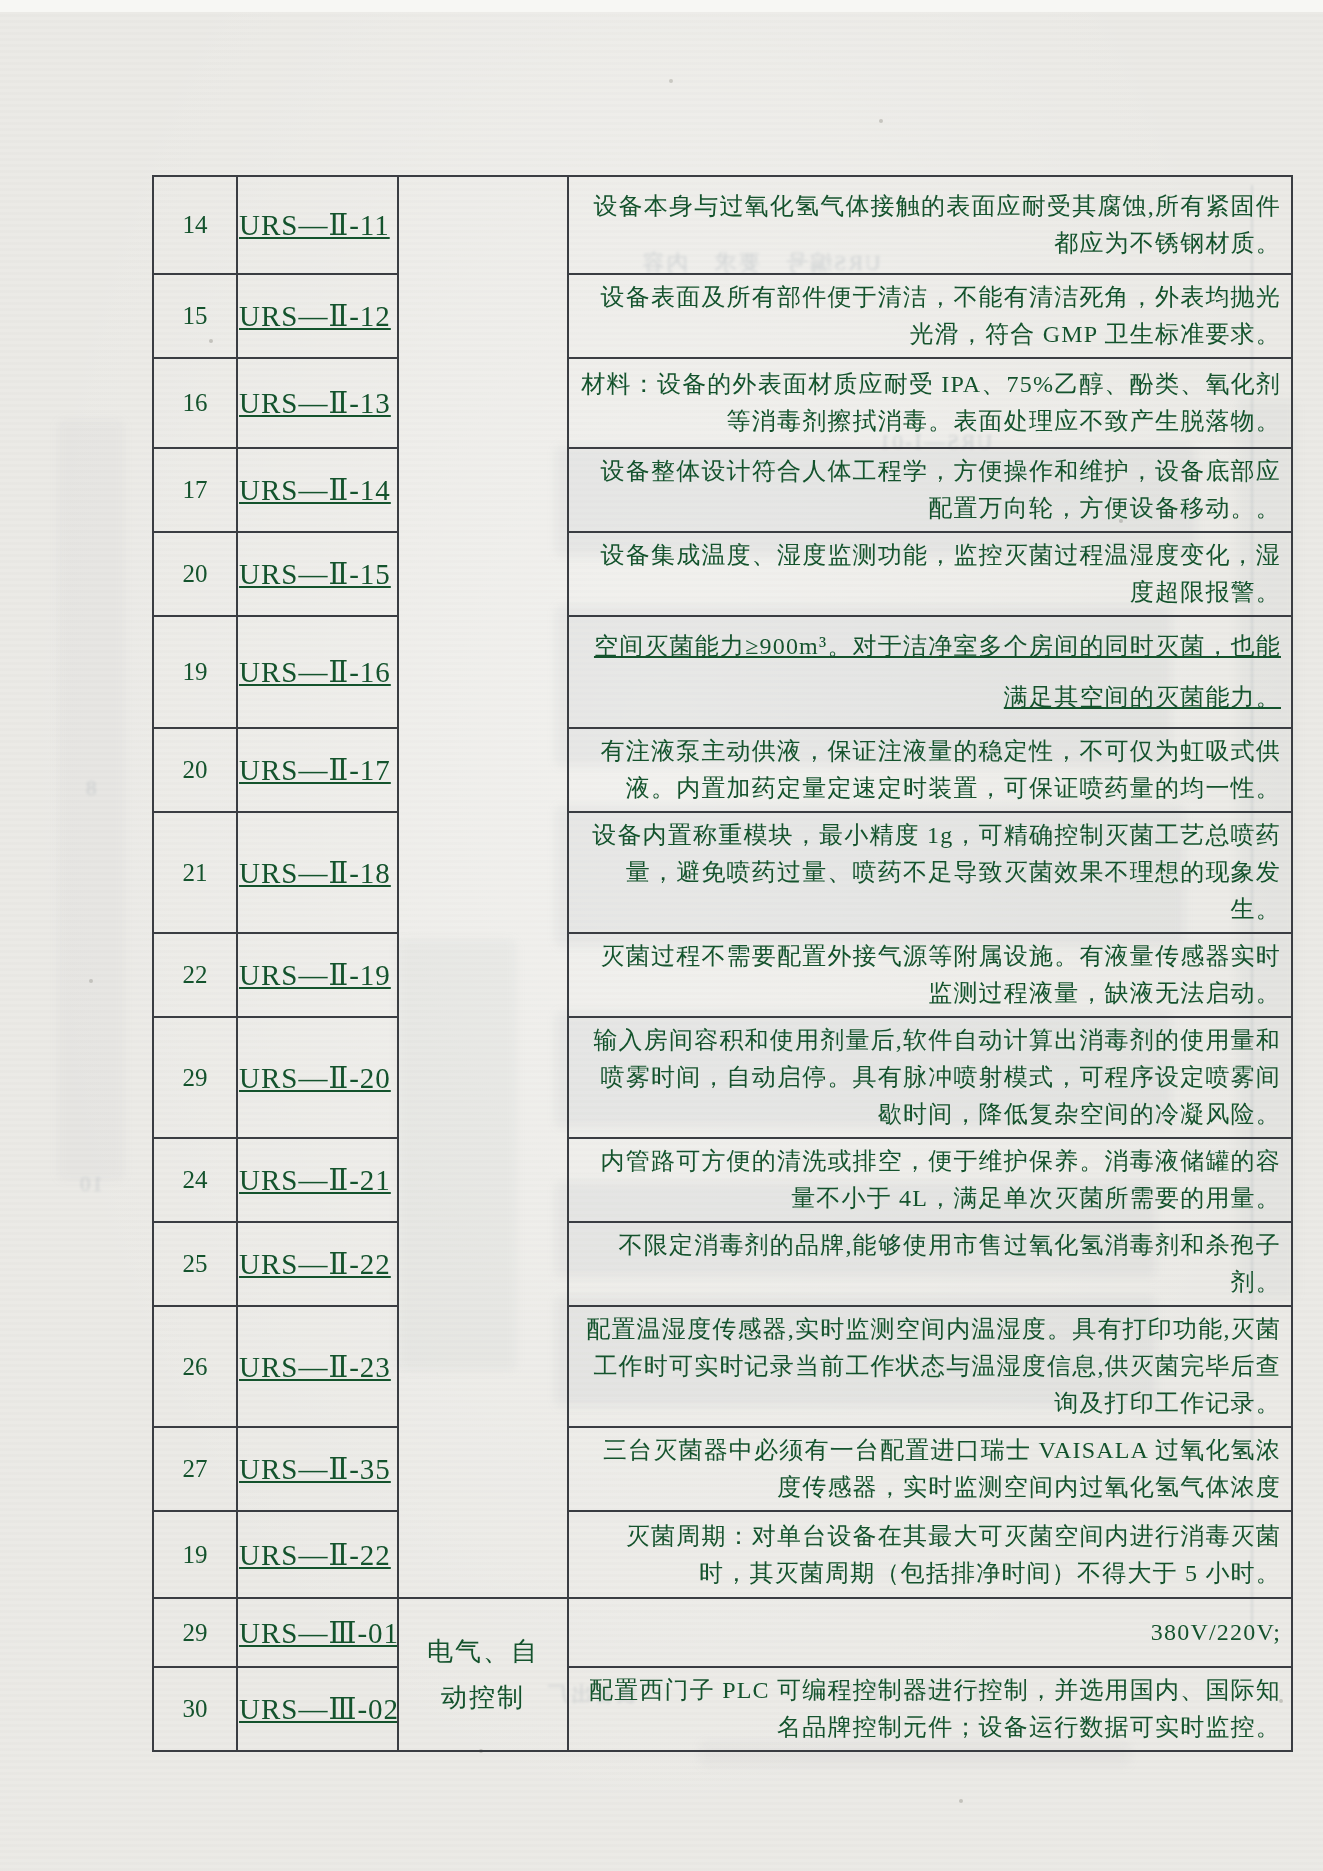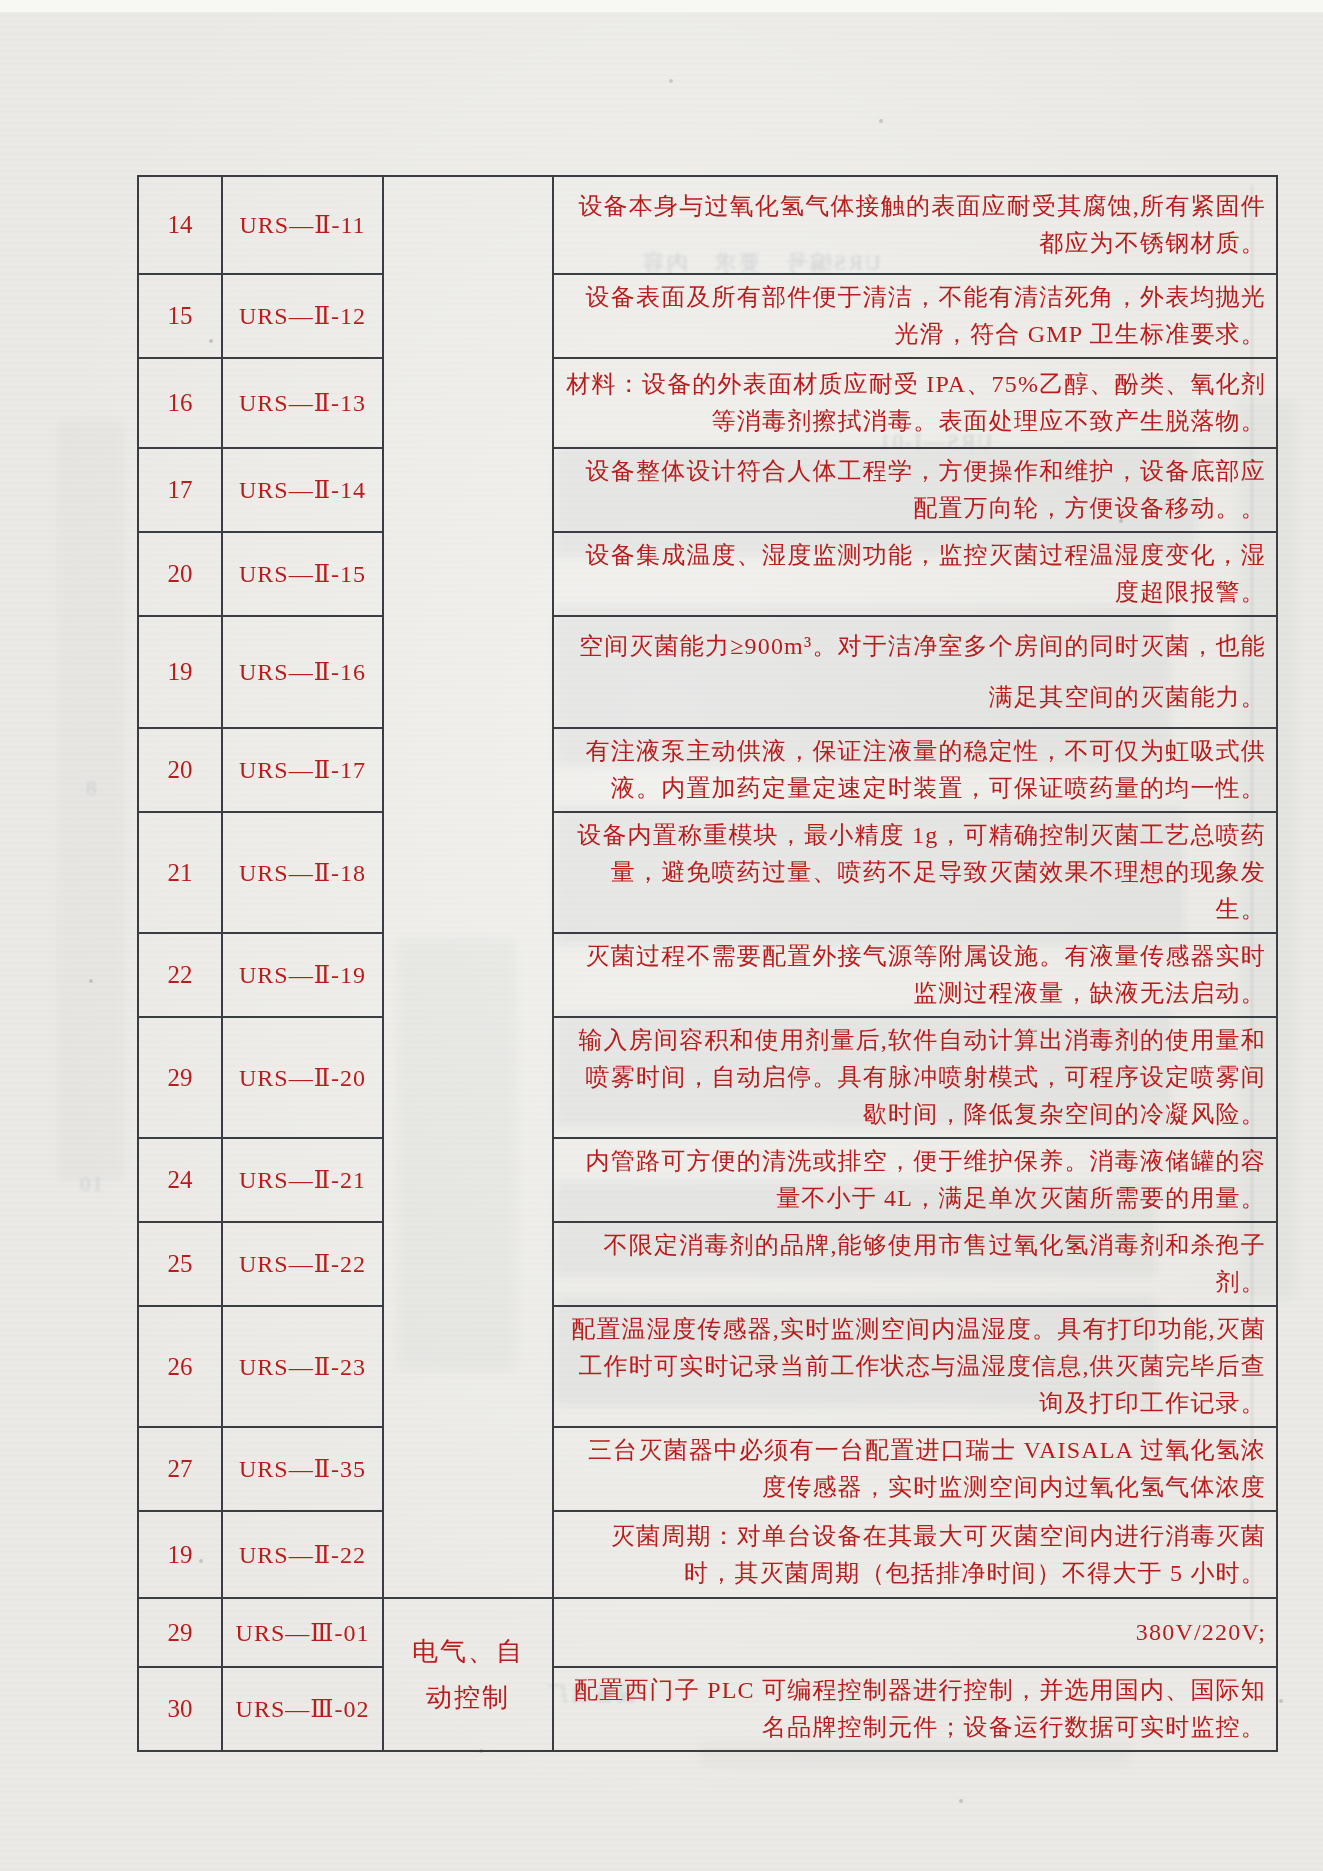--- a/index.html
+++ b/index.html
@@ -50,37 +50,37 @@
   .blobH{left:58px;top:420px;width:66px;height:760px;background:rgba(150,160,170,0.06);}
   .blobI{left:556px;top:1296px;width:600px;height:110px;}
   .blobJ{left:700px;top:1742px;width:430px;height:24px;background:rgba(150,160,170,0.07);}
   .bleed-vline{
     position:absolute;left:1251px;top:185px;width:2px;height:1455px;
     background:rgba(150,162,172,0.22);filter:blur(1px);
   }
 
   
   table.urs-table{
-    position:absolute;left:137px;top:175px;width:1073px;
+    position:absolute;left:152px;top:175px;width:1073px;
     border-collapse:collapse;table-layout:fixed;
-    color:#b91c1c;
+    color:#14532d;
   }
   .urs-table td{
     border:2px solid #3a3d42;
     vertical-align:middle;
     overflow:hidden;
   }
   .c-no{width:80px;text-align:center;font-size:25px;}
-  .c-code{width:157px;text-align:center;font-size:24px;letter-spacing:1px;white-space:nowrap;}
+  .c-code{width:157px;text-align:left;font-size:29px;letter-spacing:1px;white-space:nowrap;text-decoration:underline;}
   .c-cat{width:136px;text-align:center;font-size:26px;line-height:46px;letter-spacing:2px;padding:0 16px;margin-top:17px;}
   .c-content{
     width:700px;text-align:right;font-size:24px;line-height:37px;
     letter-spacing:1.2px;padding:4px 10px 4px 12px;
   }
-  .lh-wide{line-height:51px;}
+  .lh-wide{line-height:51px;text-decoration:underline;}
   
   .r0{height:98px}.r1{height:79px}.r2{height:90px}.r3{height:75px}.r4{height:78px}
   .r5{height:105px}.r6{height:80px}.r7{height:108px}.r8{height:84px}.r9{height:113px}
   .r10{height:80px}.r11{height:70px}.r12{height:115px}.r13{height:80px}.r14{height:87px}
   .r15{height:69px}.r16{height:72px}
 </style>
 </head>
 <body>
 
 <div class="paper-texture"></div>

